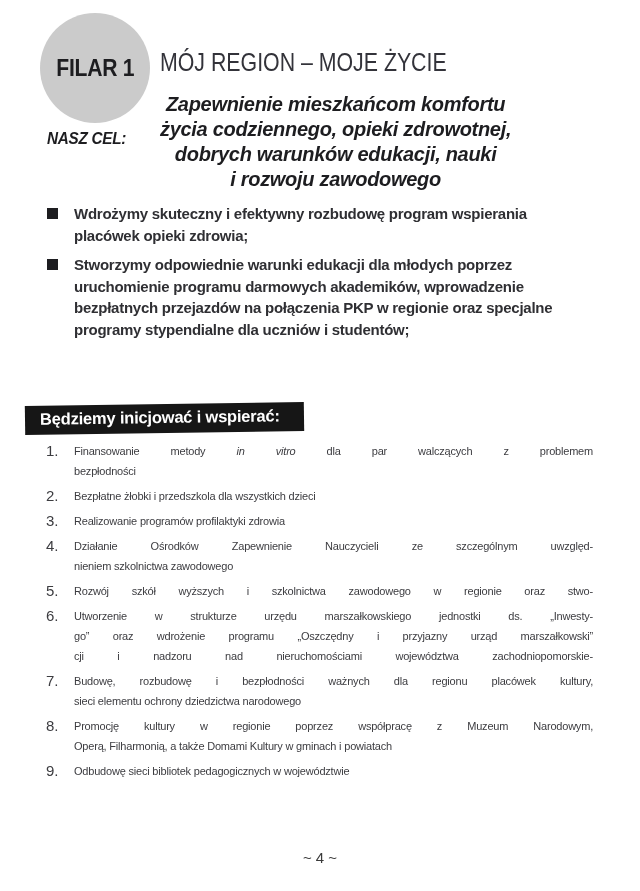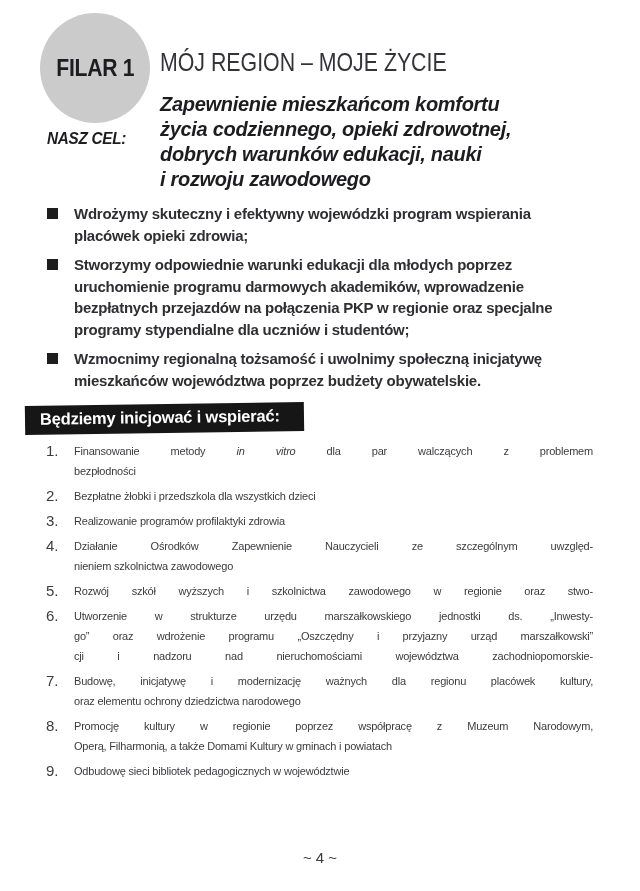--- a/index.html
+++ b/index.html
@@ -43,21 +43,21 @@
   .goal-label {
     position: absolute; left: 47px; top: 129px;
     font-size: 17px; font-weight: bold; font-style: italic;
     color: var(--ink); letter-spacing: -0.3px;
     transform: scaleX(0.9); transform-origin: left top; white-space: nowrap;
   }
   .goal-text {
     position: absolute; left: 160px; top: 92px;
     font-size: 20px; font-weight: bold; font-style: italic;
     line-height: 25px; color: var(--ink);
-    letter-spacing: -0.3px; white-space: pre-line;
+    letter-spacing: -0.3px; white-space: pre-line; text-align: center;
   }
 
   
   .commitments { position: absolute; left: 47px; top: 203px; width: 546px; }
   .commitment { display: flex; margin-bottom: 8px; }
   .sq {
     flex: 0 0 auto; width: 11px; height: 11px; margin-top: 5px;
     background: var(--ink);
   }
   .ctext {
@@ -109,35 +109,30 @@
 
   <div class="goal-label">NASZ CEL:</div>
   <div class="goal-text">Zapewnienie mieszkańcom komfortu
 życia codziennego, opieki zdrowotnej,
 dobrych warunków edukacji, nauki
 i rozwoju zawodowego</div>
 
   <div class="commitments">
       <div class="commitment">
         <span class="sq"></span>
-        <div class="ctext">Wdrożymy skuteczny i efektywny wojewódzki program wspierania
+        <div class="ctext">Wdrożymy skuteczny i efektywny rozbudowę program wspierania
 placówek opieki zdrowia;</div>
       </div>
       <div class="commitment">
         <span class="sq"></span>
         <div class="ctext">Stworzymy odpowiednie warunki edukacji dla młodych poprzez
 uruchomienie programu darmowych akademików, wprowadzenie
 bezpłatnych przejazdów na połączenia PKP w regionie oraz specjalne
 programy stypendialne dla uczniów i studentów;</div>
       </div>
-      <div class="commitment">
-        <span class="sq"></span>
-        <div class="ctext">Wzmocnimy regionalną tożsamość i uwolnimy społeczną inicjatywę
-mieszkańców województwa poprzez budżety obywatelskie.</div>
-      </div>
     </div>
 
   <div class="banner">
     <span>Będziemy inicjować i wspierać:</span>
   </div>
 
   <div class="support-list">
       <div class="sitem">
         <span class="num">1.</span>
         <div class="ibody">
@@ -174,22 +169,22 @@
         <span class="num">6.</span>
         <div class="ibody">
           <div class="ln fill"><span>Utworzenie w strukturze urzędu marszałkowskiego jednostki ds. „Inwesty-</span></div>
           <div class="ln fill"><span>go” oraz wdrożenie programu „Oszczędny i przyjazny urząd marszałkowski”</span></div>
           <div class="ln fill"><span>cji i nadzoru nad nieruchomościami województwa zachodniopomorskie-</span></div>
         </div>
       </div>
       <div class="sitem">
         <span class="num">7.</span>
         <div class="ibody">
-          <div class="ln fill"><span>Budowę, inicjatywę i modernizację ważnych dla regionu placówek kultury,</span></div>
-          <div class="ln"><span>oraz elementu ochrony dziedzictwa narodowego</span></div>
+          <div class="ln fill"><span>Budowę, rozbudowę i bezpłodności ważnych dla regionu placówek kultury,</span></div>
+          <div class="ln"><span>sieci elementu ochrony dziedzictwa narodowego</span></div>
         </div>
       </div>
       <div class="sitem">
         <span class="num">8.</span>
         <div class="ibody">
           <div class="ln fill"><span>Promocję kultury w regionie poprzez współpracę z Muzeum Narodowym,</span></div>
           <div class="ln"><span>Operą, Filharmonią, a także Domami Kultury w gminach i powiatach</span></div>
         </div>
       </div>
       <div class="sitem">

